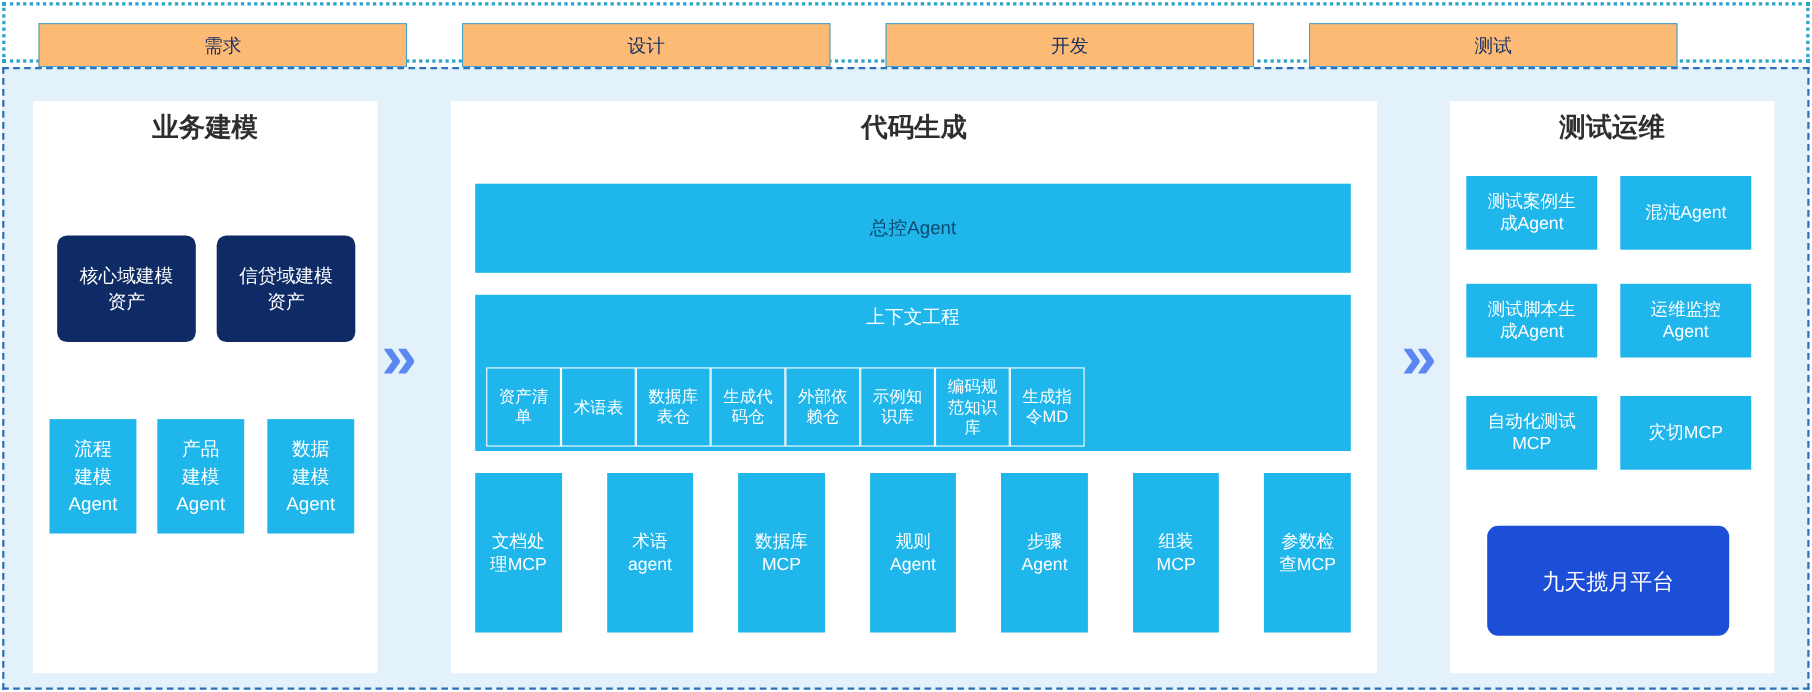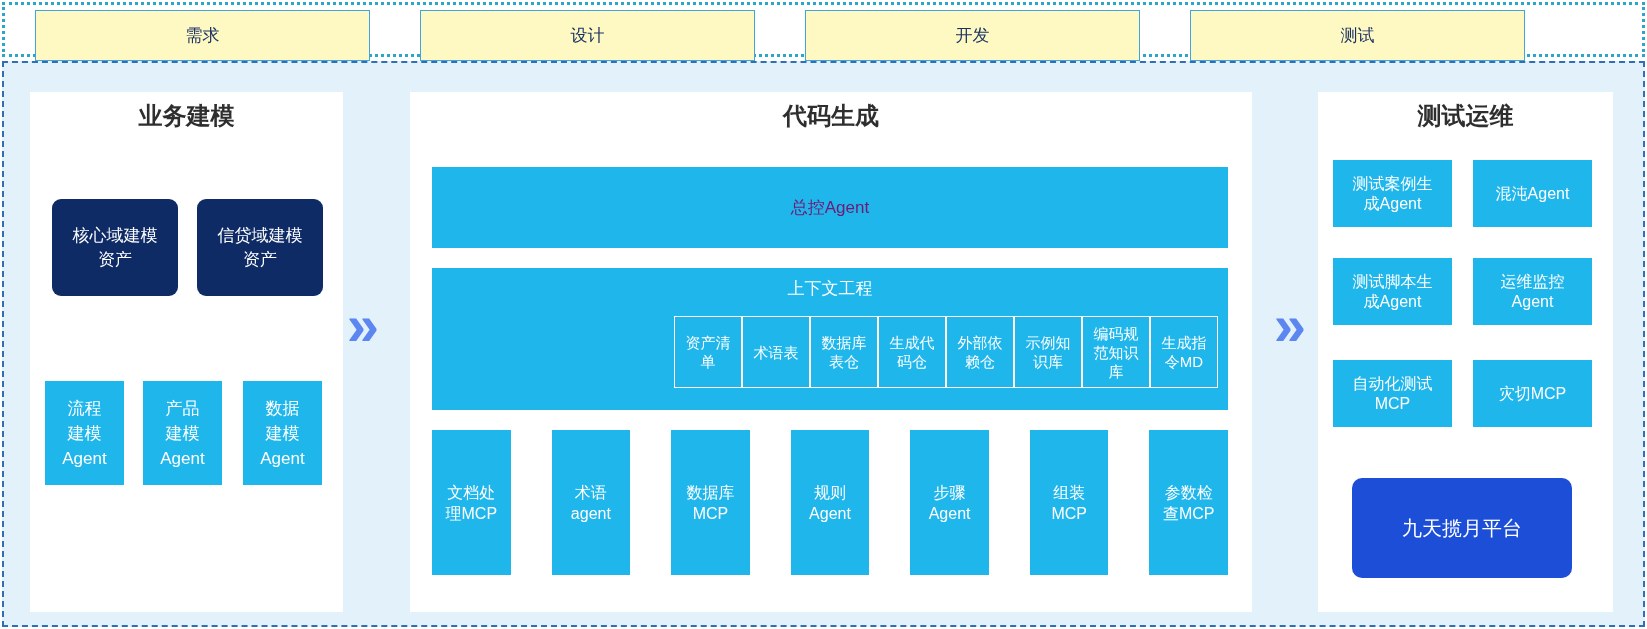--- a/index.html
+++ b/index.html
@@ -17,23 +17,23 @@
   
   .top-band {
     position: absolute;
     left: 2px; top: 2px;
     width: 1643px; height: 55px;
     border: 3px dotted #2BA6CB;
     background: #ffffff;
   }
   .phase {
     position: absolute;
-    top: 5px;
-    width: 335px; height: 51px;
-    background: #fef9c3;
+    top: 16px;
+    width: 335px; height: 40px;
+    background: #fdba74;
     border: 1px solid #41A5D7;
     color: #1A3263;
     font-size: 17px;
     display: flex; align-items: center; justify-content: center;
   }
   
   .main-band {
     position: absolute;
     left: 2px; top: 61px;
     width: 1643px; height: 566px;
@@ -65,21 +65,21 @@
     font-size: 58px;
     font-weight: bold;
     color: #5C86F0;
     line-height: 1;
   }
   .arrow-1 { left: 339px; }
   .arrow-2 { left: 1266px; }
   
   .navy-box {
     position: absolute;
-    top: 107px;
+    top: 122px;
     width: 126px; height: 97px;
     background: #0E2B66;
     border-radius: 9px;
     color: #ffffff;
     font-size: 17px;
     line-height: 24px;
     padding: 0 14px;
     display: flex; align-items: center; justify-content: center;
     text-align: center;
   }
@@ -94,42 +94,42 @@
     padding: 0 15px;
     display: flex; align-items: center; justify-content: center;
     text-align: center;
   }
   
   .master-bar {
     position: absolute;
     left: 22px; top: 75px;
     width: 796px; height: 81px;
     background: #1FB6EC;
-    color: #701a75;
+    color: #0c4a6e;
     font-size: 17px;
     display: flex; align-items: center; justify-content: center;
   }
   .context-panel {
     position: absolute;
     left: 22px; top: 176px;
     width: 796px; height: 142px;
     background: #1FB6EC;
   }
   .context-title {
     position: absolute;
     top: 9px; left: 0; right: 0;
     text-align: center;
     color: #ffffff;
     font-size: 17px;
   }
   .context-row {
     position: absolute;
-    left: 10px; right: 10px; top: 48px;
+    left: 10px; right: 10px; top: 66px;
     display: flex;
-    justify-content: flex-end;
+    justify-content: flex-start;
   }
   .context-box {
     width: 68px; height: 72px;
     border: 1px solid #ffffff;
     color: #ffffff;
     font-size: 15px;
     line-height: 19px;
     padding: 0 5px;
     display: flex; align-items: center; justify-content: center;
     text-align: center;

